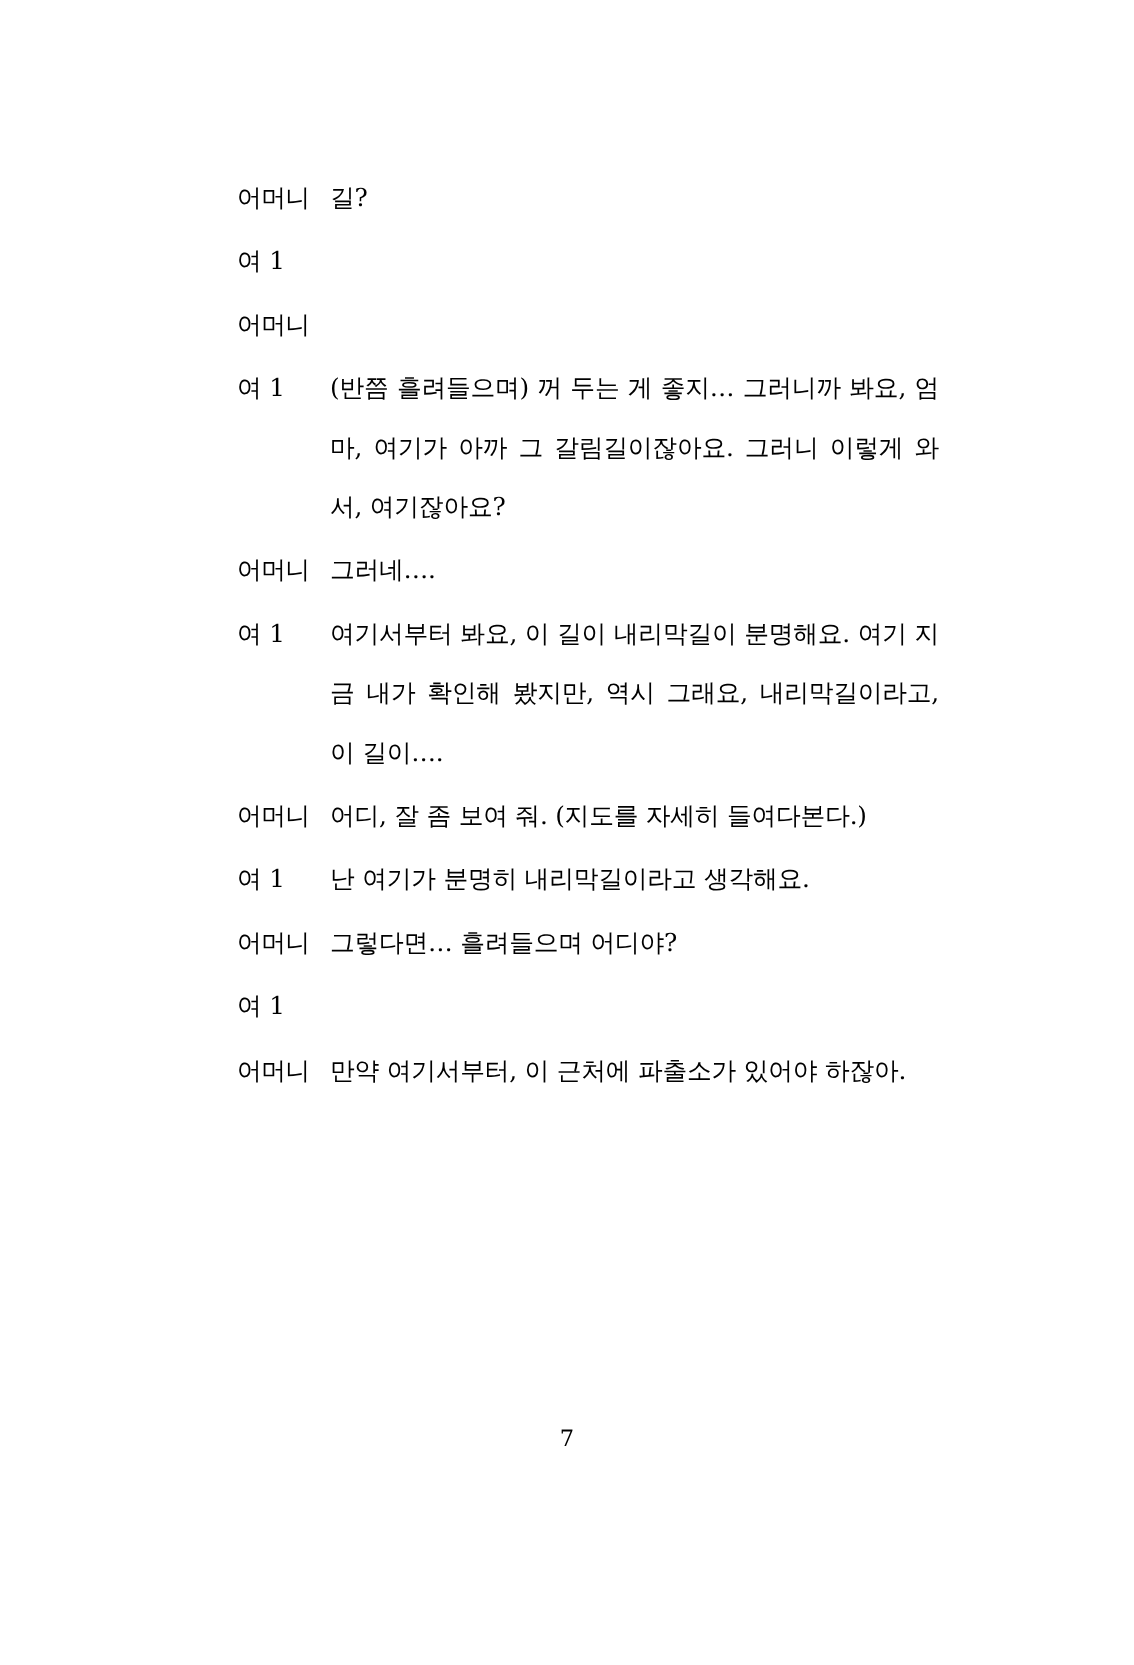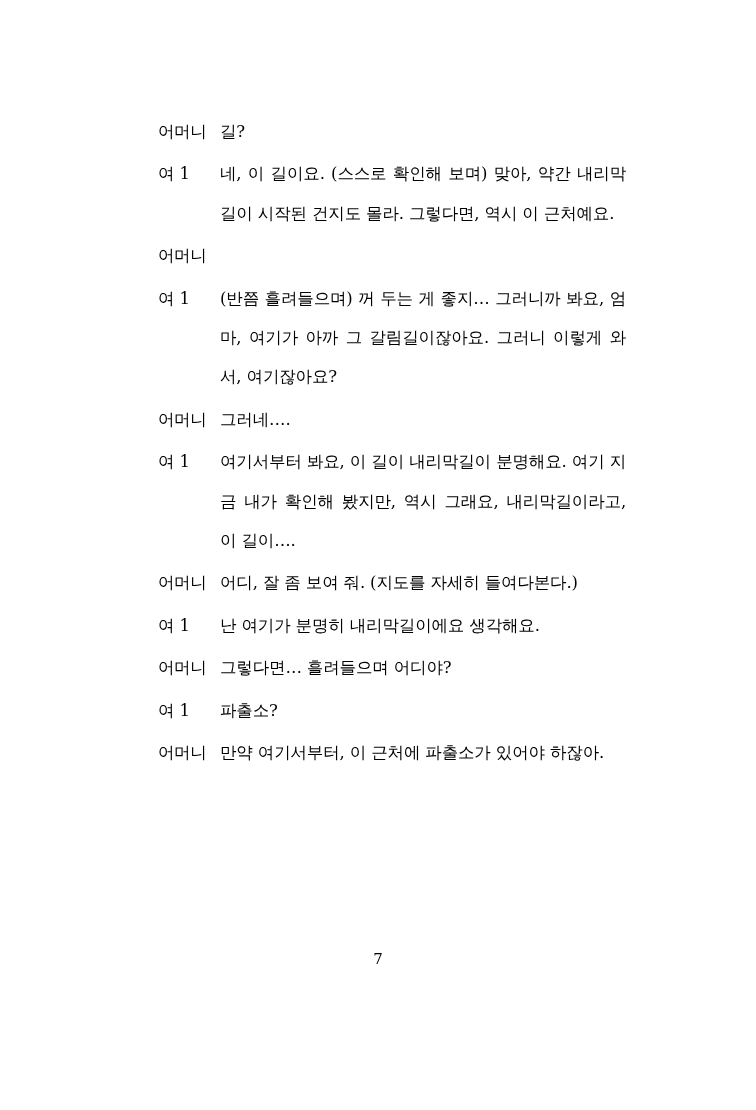--- a/index.html
+++ b/index.html
@@ -69,21 +69,20 @@
 
   <div class="script-body">
 
     <div class="dialogue">
       <div class="speaker wide">어머니</div>
       <div class="speech">길?</div>
     </div>
 
     <div class="dialogue">
       <div class="speaker">여 1</div>
-      <div class="speech">네, 이 길이요. (스스로 확인해 보며) 맞아, 약간 내리막길이 시작된 건지도 몰라. 그렇다면, 역시 이 근처예요.</div>
     </div>
 
     <div class="dialogue">
       <div class="speaker wide">어머니</div>
     </div>
 
     <div class="dialogue">
       <div class="speaker">여 1</div>
       <div class="speech">(반쯤 흘려들으며) 꺼 두는 게 좋지… 그러니까 봐요, 엄마, 여기가 아까 그 갈림길이잖아요. 그러니 이렇게 와서, 여기잖아요?</div>
     </div>
@@ -98,31 +97,30 @@
       <div class="speech">여기서부터 봐요, 이 길이 내리막길이 분명해요. 여기 지금 내가 확인해 봤지만, 역시 그래요, 내리막길이라고, 이 길이….</div>
     </div>
 
     <div class="dialogue">
       <div class="speaker wide">어머니</div>
       <div class="speech">어디, 잘 좀 보여 줘. (지도를 자세히 들여다본다.)</div>
     </div>
 
     <div class="dialogue">
       <div class="speaker">여 1</div>
-      <div class="speech">난 여기가 분명히 내리막길이에요 생각해요.</div>
+      <div class="speech">난 여기가 분명히 내리막길이라고 생각해요.</div>
     </div>
 
     <div class="dialogue">
       <div class="speaker wide">어머니</div>
       <div class="speech">그렇다면… 흘려들으며 어디야?</div>
     </div>
 
     <div class="dialogue">
       <div class="speaker">여 1</div>
-      <div class="speech">파출소?</div>
     </div>
 
     <div class="dialogue">
       <div class="speaker wide">어머니</div>
       <div class="speech">만약 여기서부터, 이 근처에 파출소가 있어야 하잖아.</div>
     </div>
 
   </div>
 
   <div class="page-number">7</div>

